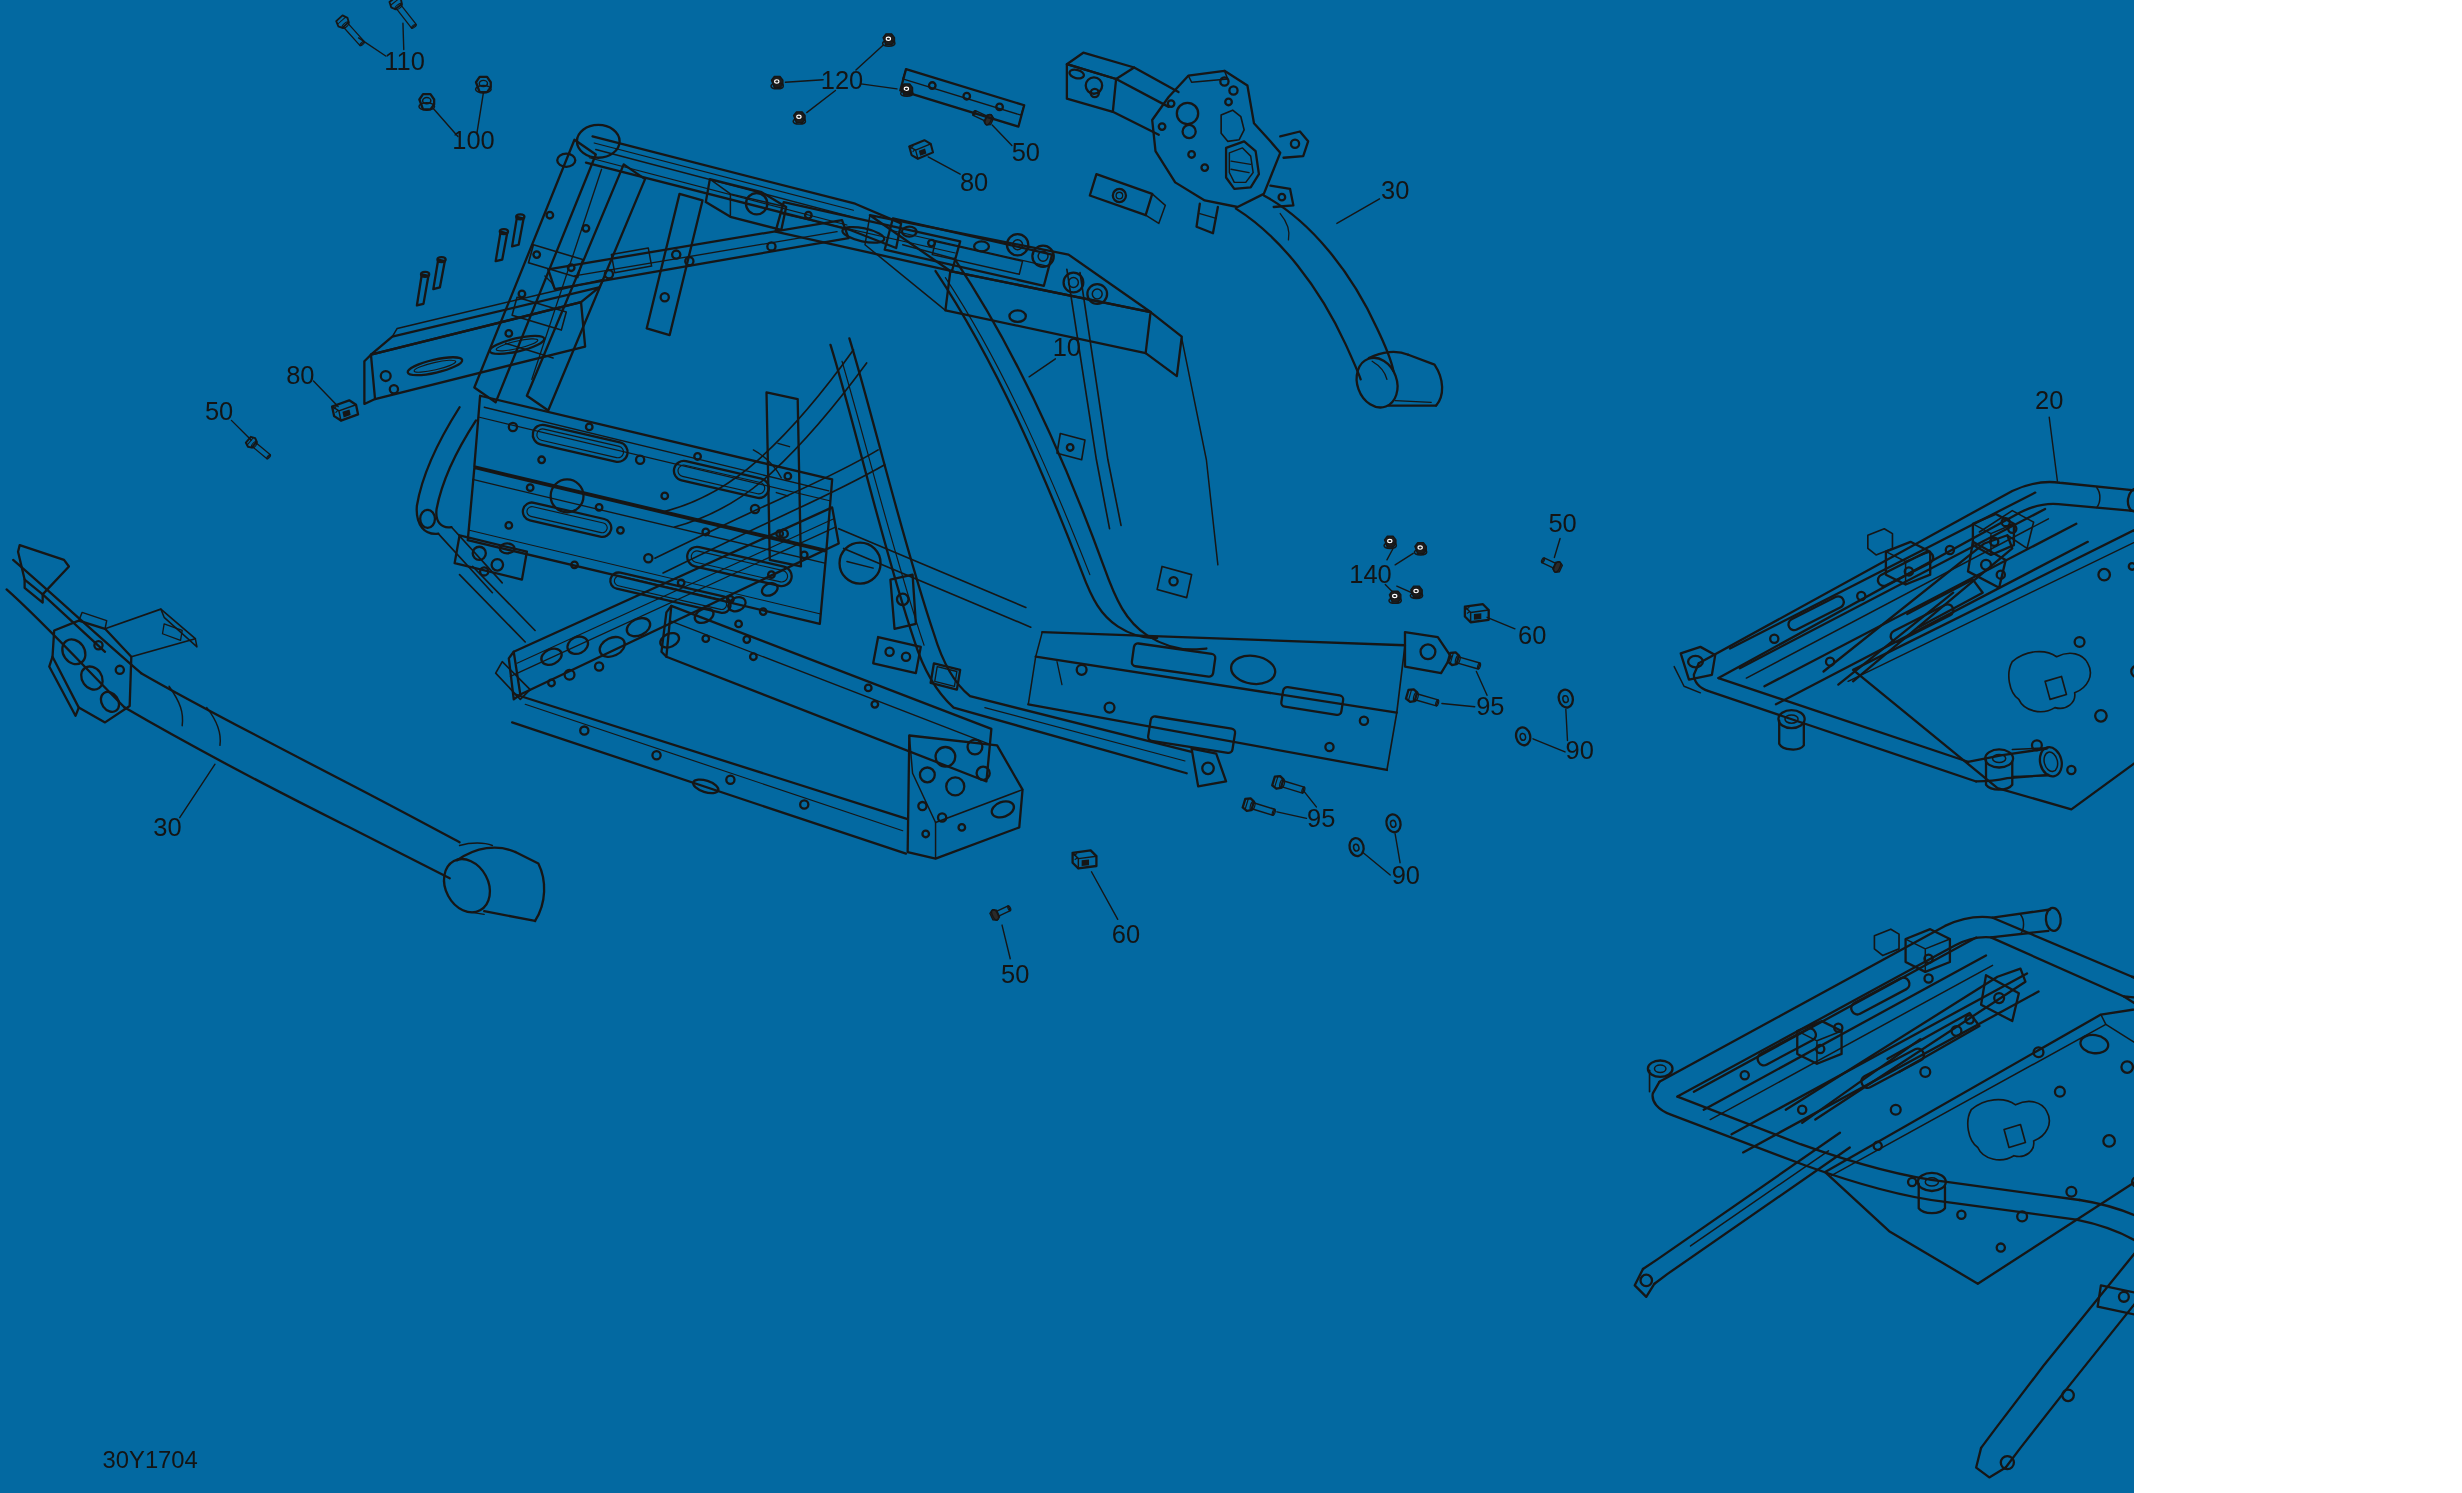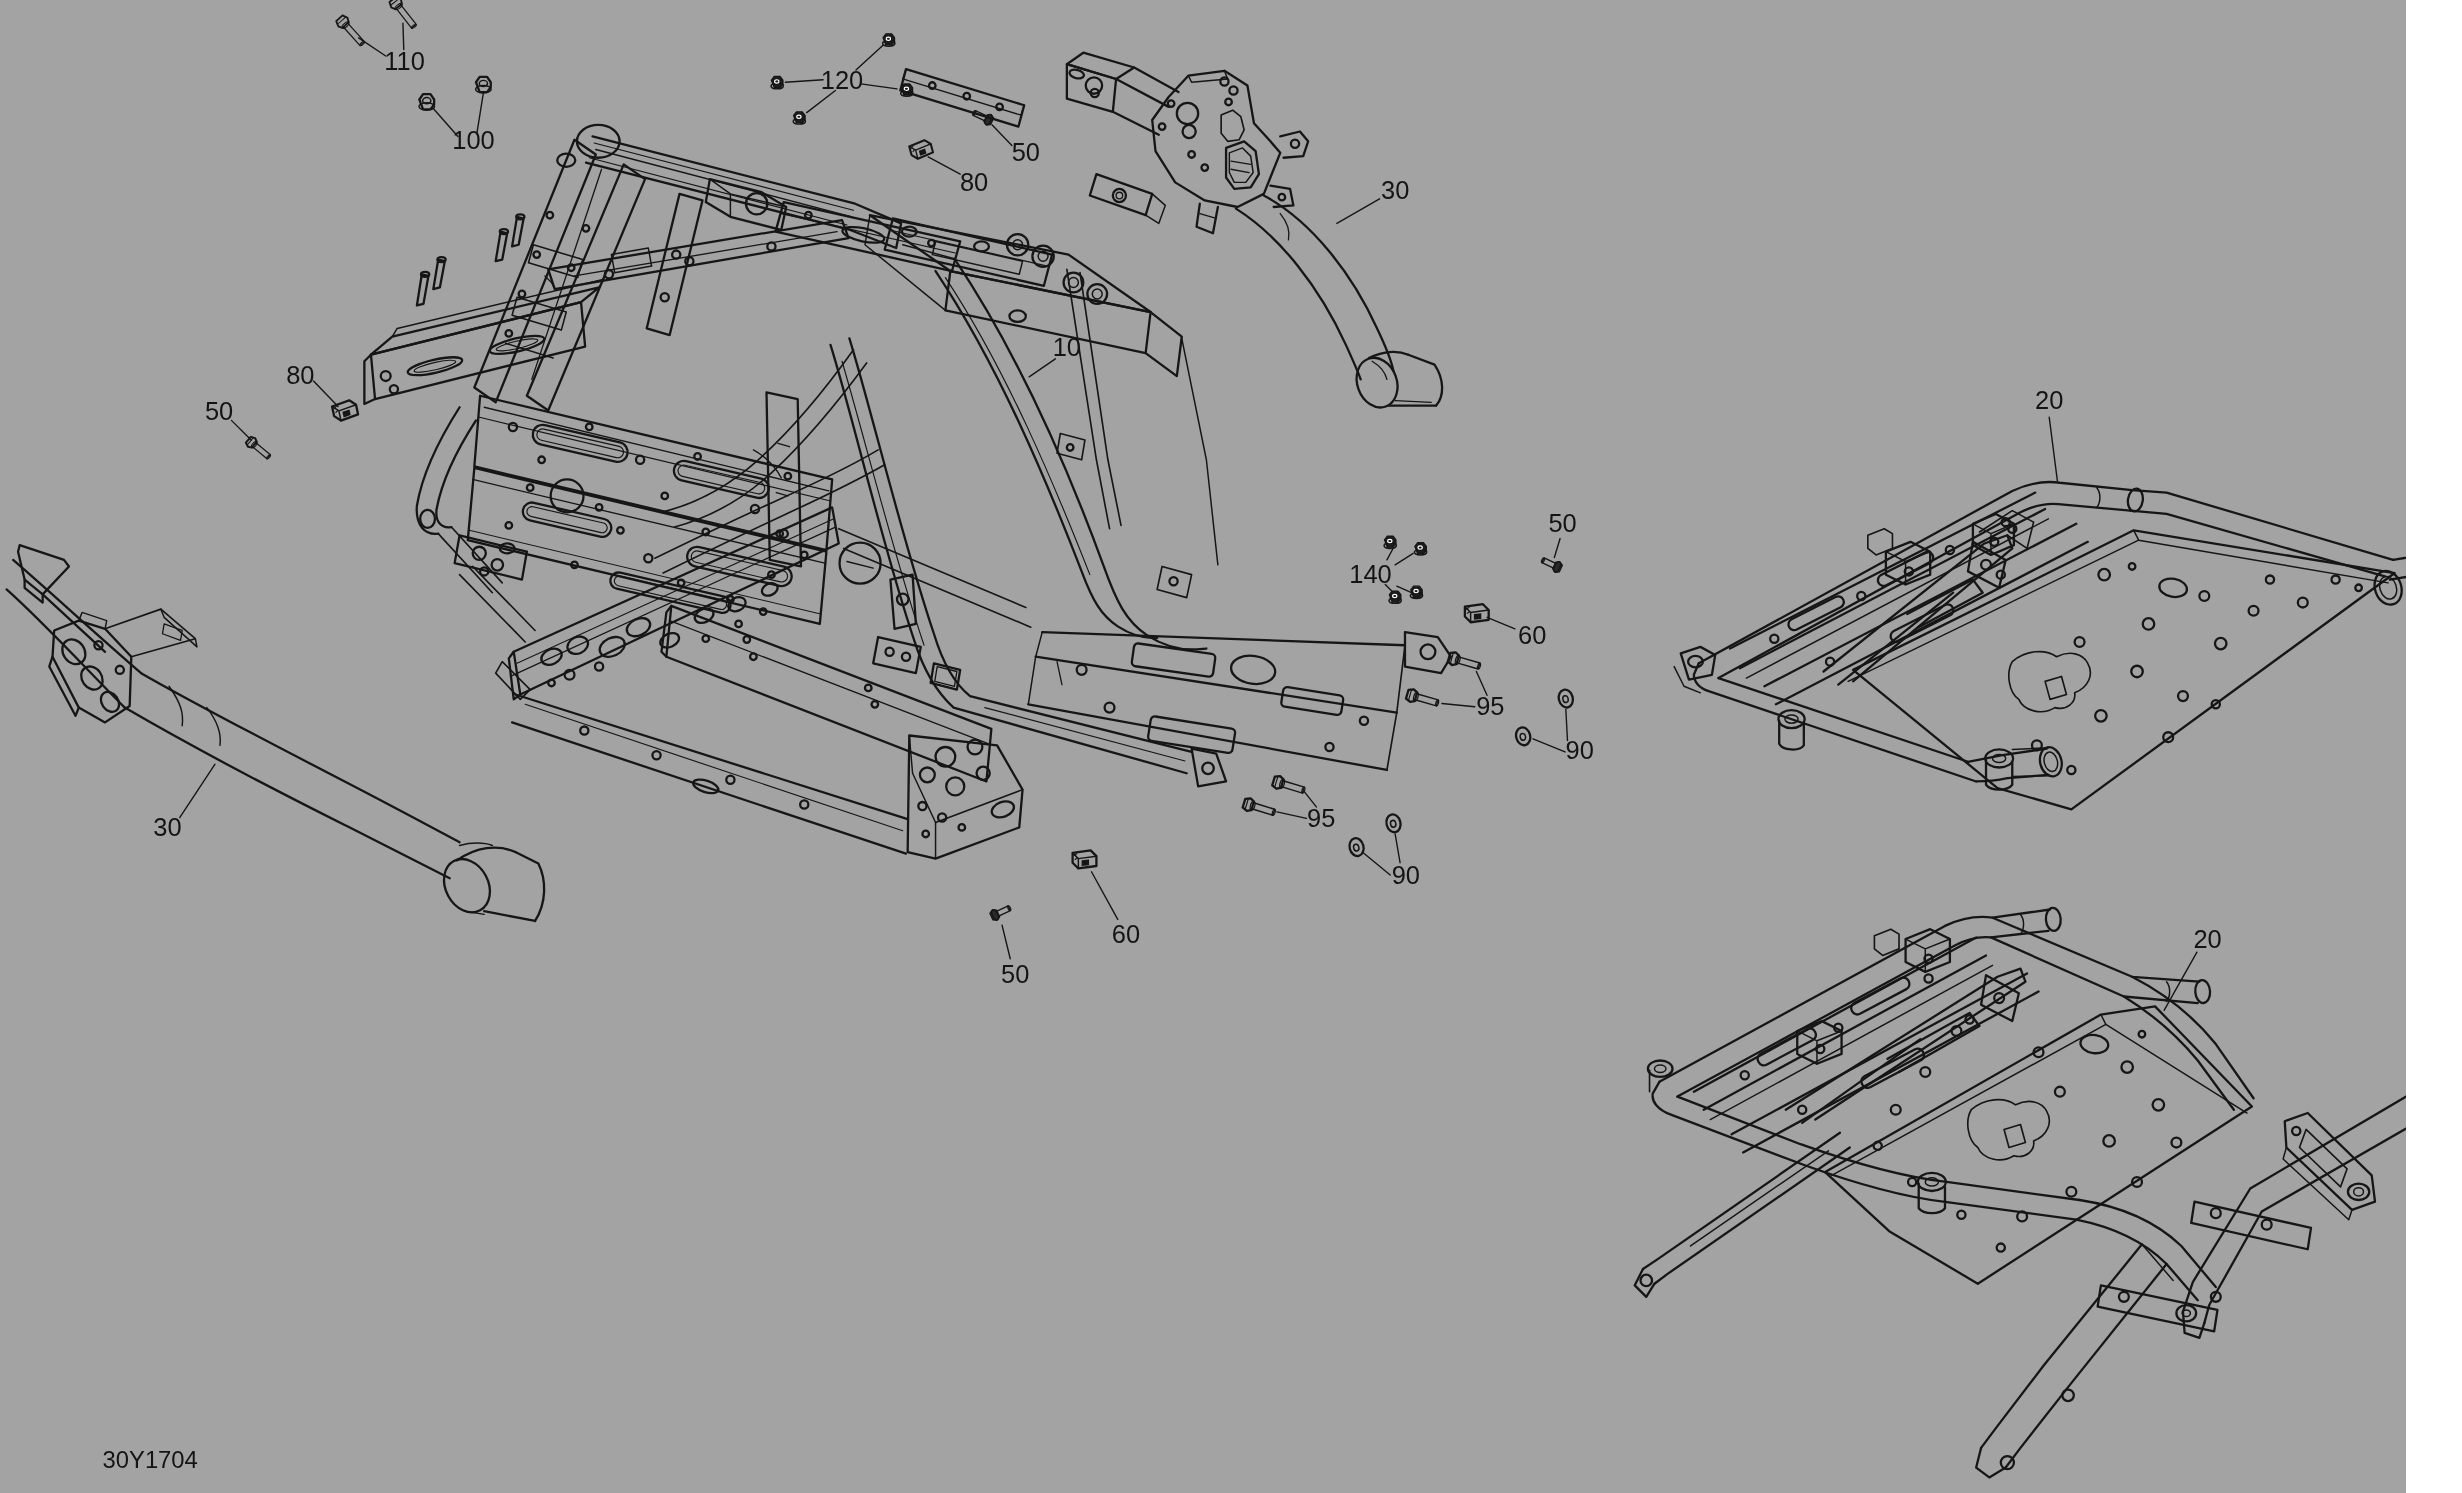--- a/index.html
+++ b/index.html
@@ -1,16 +1,16 @@
 <!DOCTYPE html>
 <html style="font-size:13px"><head>
 <meta charset="utf-8">
 <style>
   html,body{margin:0;padding:0;background:#ffffff;}
-  #page{width:2406px;height:1494px;position:relative;background:#a3a3a3;overflow:hidden;}
+  #page{width:2134px;height:1494px;position:relative;background:#0369a1;overflow:hidden;}
   svg{position:absolute;left:0;top:0;}
   text{font-family:"Liberation Sans", sans-serif;fill:#141414;}
 </style>
 </head>
 <body>
 <div id="page">
 <svg width="2462" height="1494" viewBox="0 0 3000 1820" fill="none" stroke="#161616" stroke-width="2.8" stroke-linecap="round" stroke-linejoin="round">
 <defs>
   <g id="fnut">
     <path d="M-9,-3 L-4.5,-9.5 L4.5,-9.5 L9,-3 L9,3 L4.5,9 L-4.5,9 Z"></path>

